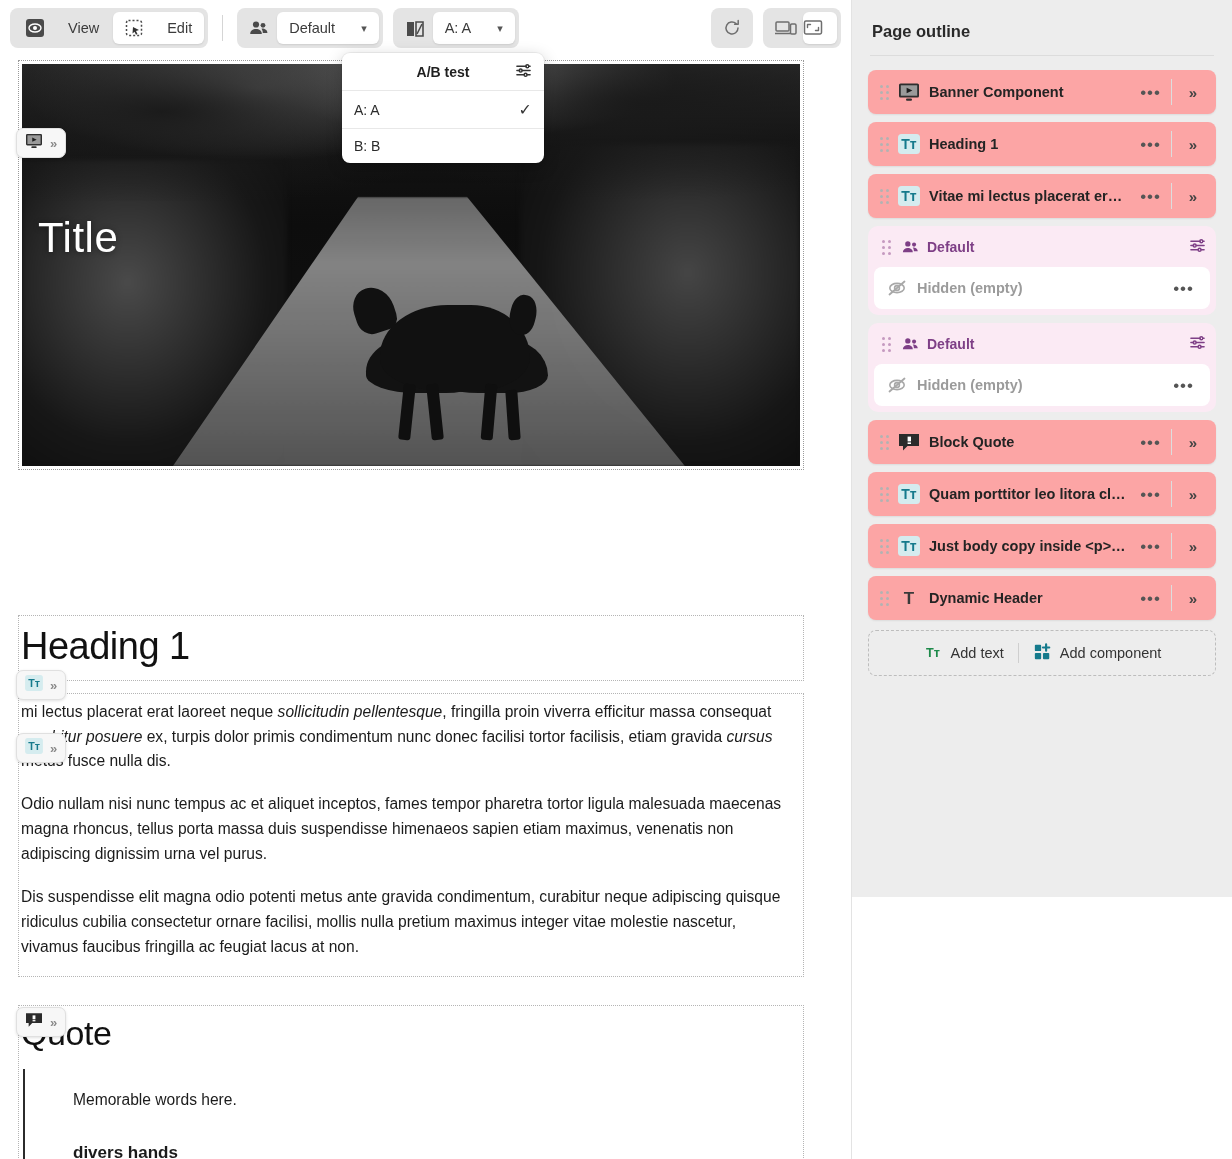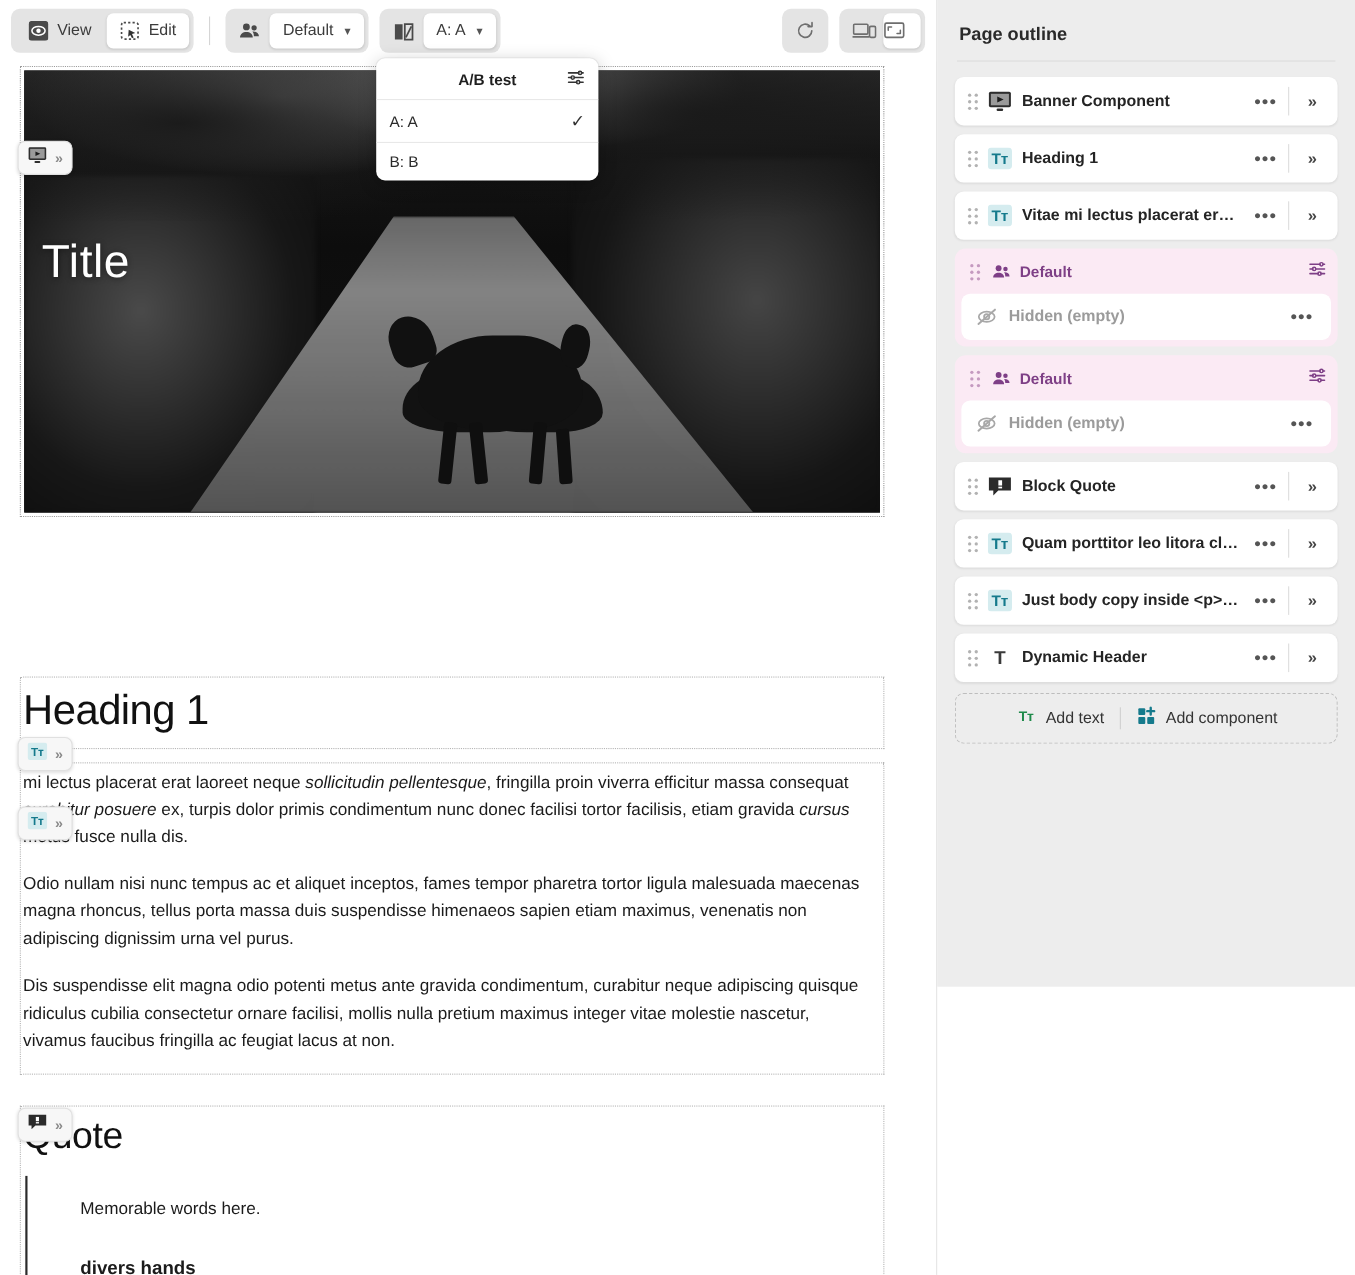--- a/index.html
+++ b/index.html
@@ -24,21 +24,21 @@
     gap: 10px;
   }
   .tb-group {
     display: flex; align-items: center;
     background: #e4e4e4;
     border-radius: 8px;
     padding: 4px;
     gap: 2px;
   }
   .tb-btn {
-    display: flex; align-items: center; gap: 8px;
+    display: flex; align-items: center; gap: 24px;
     height: 32px; padding: 0 12px;
     border-radius: 6px;
     font-size: 14.5px; color: #3b3b3b;
     cursor: pointer; white-space: nowrap;
     background: transparent;
   }
   .tb-btn.active { background:#ffffff; box-shadow: 0 1px 2px rgba(0,0,0,.10); justify-content: space-between; }
   .tb-icon-only { width: 34px; padding: 0; justify-content: center; }
   .tb-sep { width: 1px; height: 26px; background: #d5d5d5; margin: 0 4px; }
   .spacer { flex: 1; }
@@ -217,21 +217,21 @@
     width: 380px; height: 897px;
     background: #ededed;
     padding: 0 16px;
     overflow: hidden;
   }
   .panel-title { font-size: 16.5px; font-weight: 700; color:#2a2a2a; padding: 22px 4px 14px 4px; }
   .panel-hr { height:1px; background:#dcdcdc; margin: 0 2px 14px 2px; }
 
   .ol-item {
     display:flex; align-items:center;
-    background:#ffffff;
+    background:#fca5a5;
     border-radius: 8px;
     height: 44px;
     margin-bottom: 8px;
     padding: 0 4px 0 10px;
     box-shadow: 0 1px 2px rgba(0,0,0,.07);
   }
   .grip {
     width: 12px; height: 16px; flex:0 0 auto; margin-right: 8px;
     display:grid; grid-template-columns: 3px 3px; grid-template-rows: 3px 3px 3px;
     gap: 3px; align-content:center; justify-content:center;

